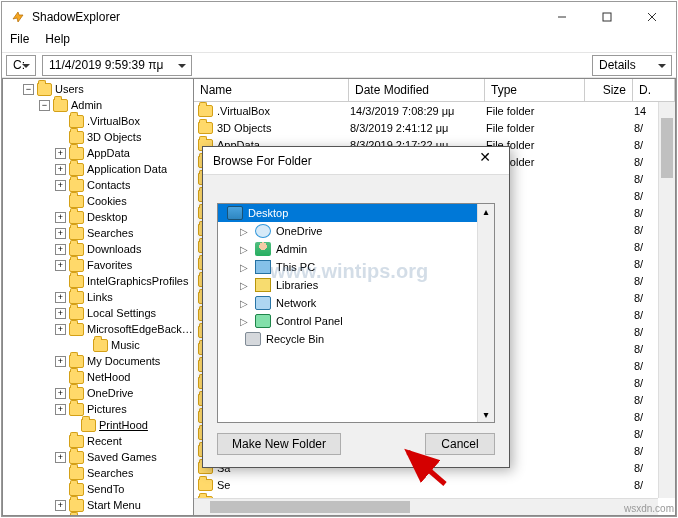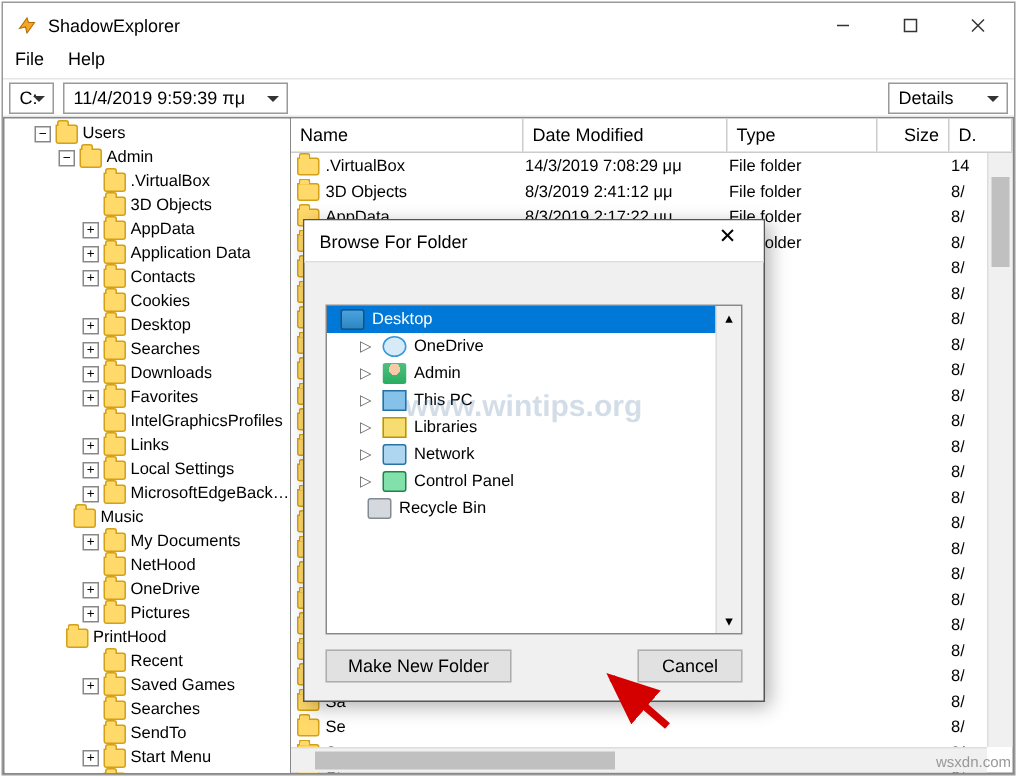--- a/index.html
+++ b/index.html
@@ -188,21 +188,21 @@
         <div class="treeitem" style="padding-left: 52px;">
           <span class="twisty">+</span>
           <span class="fico"></span>
           <span class="lbl">Local Settings</span>
         </div>
         <div class="treeitem" style="padding-left: 52px;">
           <span class="twisty">+</span>
           <span class="fico"></span>
           <span class="lbl">MicrosoftEdgeBackup</span>
         </div>
-        <div class="treeitem" style="padding-left: 32px;">
+        <div class="treeitem" style="padding-left: 76px;">
           <span class="twisty none"></span>
           <span class="fico"></span>
           <span class="lbl">Music</span>
         </div>
         <div class="treeitem" style="padding-left: 52px;">
           <span class="twisty">+</span>
           <span class="fico"></span>
           <span class="lbl">My Documents</span>
         </div>
         <div class="treeitem" style="padding-left: 52px;">
@@ -213,21 +213,21 @@
         <div class="treeitem" style="padding-left: 52px;">
           <span class="twisty">+</span>
           <span class="fico"></span>
           <span class="lbl">OneDrive</span>
         </div>
         <div class="treeitem" style="padding-left: 52px;">
           <span class="twisty">+</span>
           <span class="fico"></span>
           <span class="lbl">Pictures</span>
         </div>
-        <div class="treeitem" style="padding-left: 27px;">
+        <div class="treeitem" style="padding-left: 64px; text-decoration: underline;">
           <span class="twisty none"></span>
           <span class="fico"></span>
           <span class="lbl">PrintHood</span>
         </div>
         <div class="treeitem" style="padding-left: 52px;">
           <span class="twisty none"></span>
           <span class="fico"></span>
           <span class="lbl">Recent</span>
         </div>
         <div class="treeitem" style="padding-left: 52px;">

